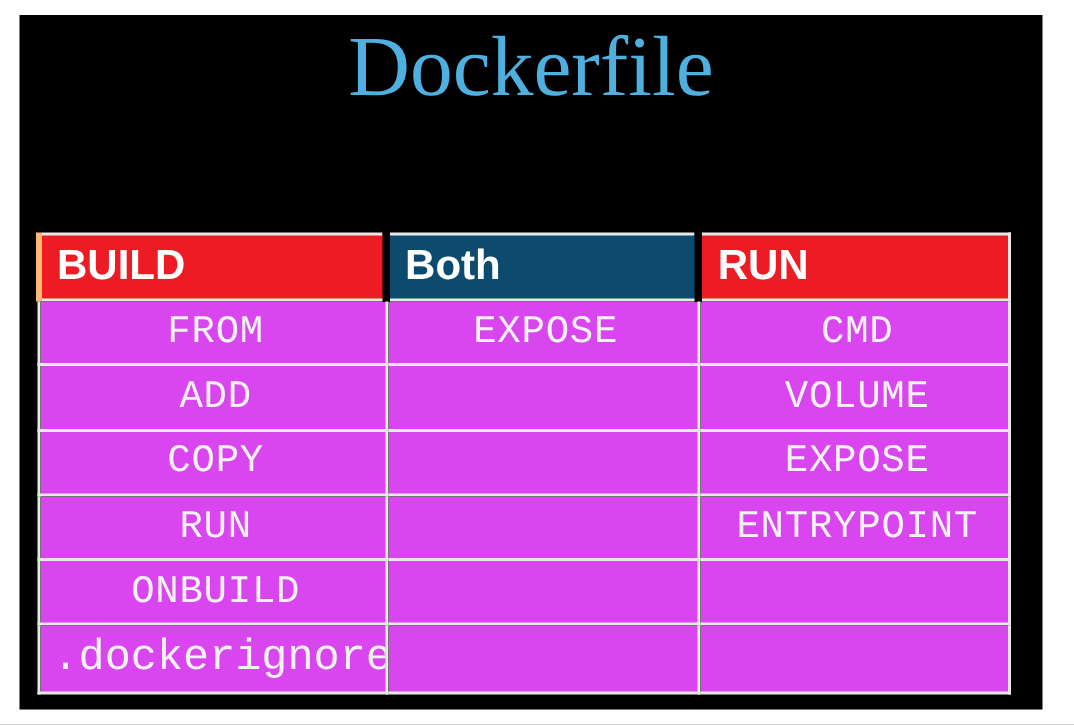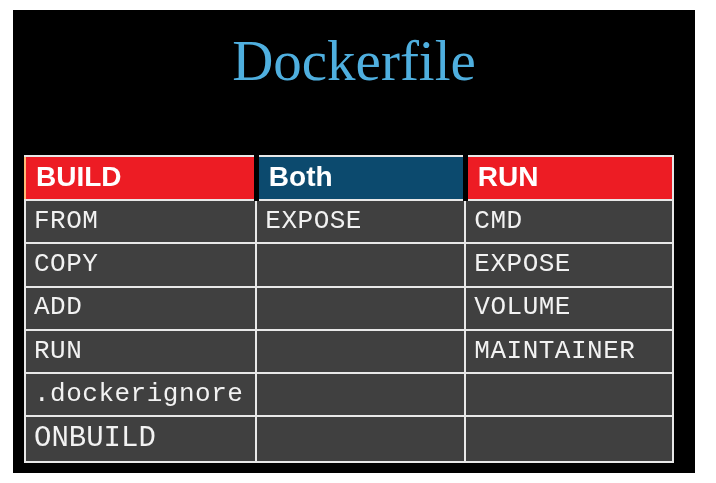--- a/index.html
+++ b/index.html
@@ -19,21 +19,21 @@
   }
   .slide {
     position: absolute;
     left: 13px;
     top: 10px;
     width: 682px;
     height: 463px;
     background: #000000;
   }
   .slide-title {
-    margin: 16px;
+    margin: 0;
     padding-top: 2px;
     text-align: center;
     font-family: "Liberation Serif", serif;
     font-weight: normal;
     font-size: 57px;
     line-height: 1.15;
     color: #4fafdf; 
   }
   table.instr-table {
     position: absolute;
@@ -52,30 +52,30 @@
     font-weight: bold;
     font-size: 28px;
     text-align: left;
     padding: 2px 6px 4px 10px;
     height: 36px;
     border-top: 2px solid #e8e8e8;
     border-bottom: 2px solid #e8e8e8;
     border-left: 5px solid #000000;
     border-right: 5px solid #000000;
   }
-  .instr-table th:first-child { border-left: 2px solid #fdba74; width: 36%; }
+  .instr-table th:first-child { border-left: 4px solid #fdba74; width: 36%; }
   .instr-table th:nth-child(2) { width: 32%; }
   .instr-table th:last-child { border-right: 2px solid #e8e8e8; width: 32%; }
   .instr-table td {
-    background: #404040;
+    background: #d946ef;
     color: #f2f2f2;
     font-family: "Liberation Mono", "DejaVu Sans Mono", monospace;
     font-size: 26px;
     letter-spacing: 0.5px;
-    text-align: left;
+    text-align: center;
     vertical-align: middle;
     padding: 0 4px 2px 8px;
     height: 36px;
     border: 2px solid #e8e8e8;
     white-space: nowrap;
     overflow: hidden;
   }
   .instr-table tbody tr:last-child td {
     font-size: 29px;
     height: 38px;
@@ -97,40 +97,40 @@
             <th style="background: rgb(237, 28, 36); color: rgb(255, 255, 255);">RUN</th>
           </tr>
       </thead>
       <tbody>
           <tr>
             <td>FROM</td>
             <td>EXPOSE</td>
             <td>CMD</td>
           </tr>
           <tr>
+            <td>ADD</td>
+            <td></td>
+            <td>VOLUME</td>
+          </tr>
+          <tr>
             <td>COPY</td>
             <td></td>
             <td>EXPOSE</td>
           </tr>
           <tr>
-            <td>ADD</td>
+            <td>RUN</td>
             <td></td>
-            <td>VOLUME</td>
+            <td>ENTRYPOINT</td>
           </tr>
           <tr>
-            <td>RUN</td>
-            <td></td>
-            <td>MAINTAINER</td>
-          </tr>
-          <tr>
-            <td>.dockerignore</td>
+            <td>ONBUILD</td>
             <td></td>
             <td></td>
           </tr>
           <tr>
-            <td>ONBUILD</td>
+            <td>.dockerignore</td>
             <td></td>
             <td></td>
           </tr>
         </tbody>
     </table>
   </div>
 </div>
 
 </body></html>

